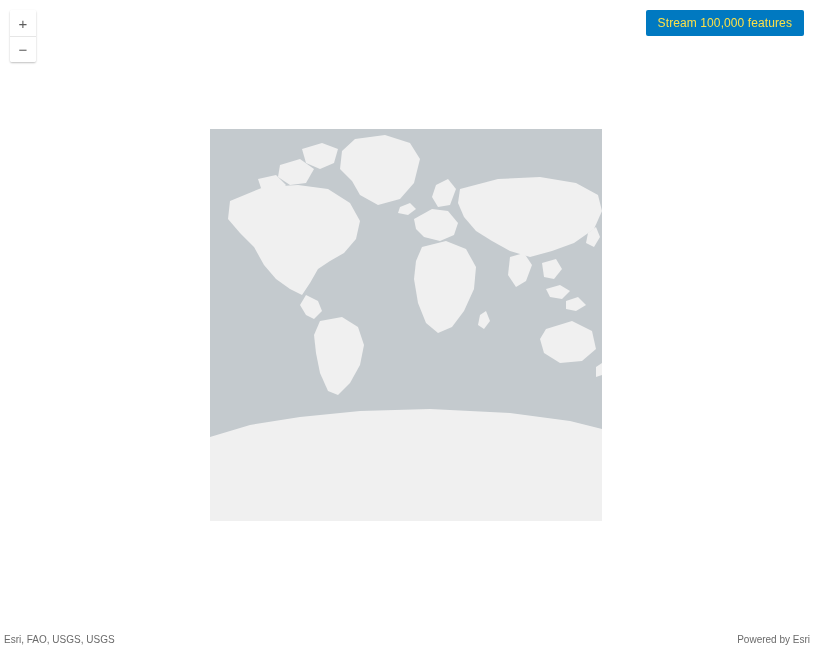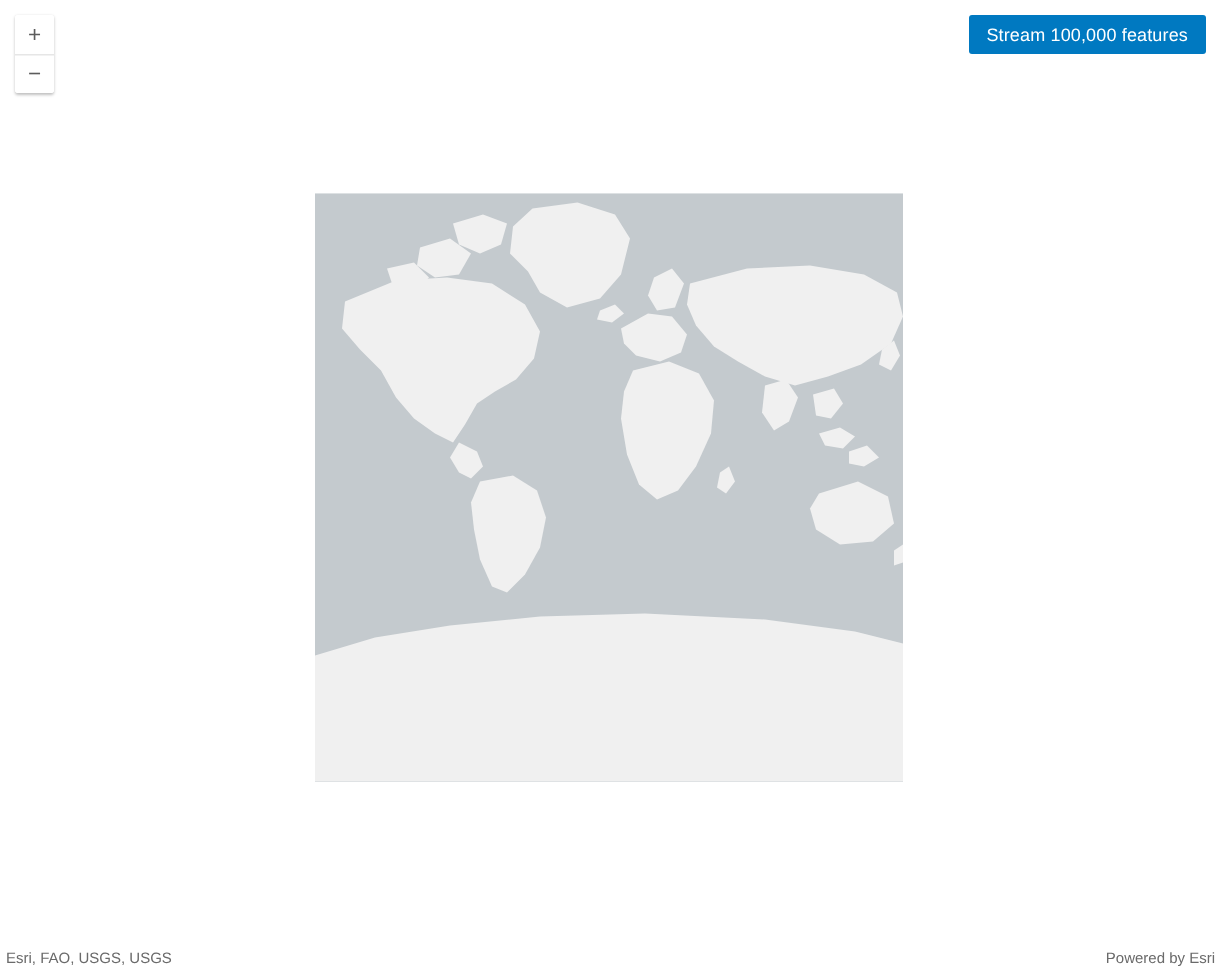--- a/index.html
+++ b/index.html
@@ -3,21 +3,21 @@
 <meta charset="utf-8">
 <style>
   * { margin: 0; padding: 0; box-sizing: border-box; }
   html, body { width: 814px; height: 649px; font-family: "Avenir Next", "Helvetica Neue", Arial, sans-serif; background: #ffffff; overflow: hidden; }
   .viewport { position: relative; width: 814px; height: 649px; }
 
   .zoom-controls { position: absolute; top: 10px; left: 10px; width: 26px; background: #fff; box-shadow: 0 1px 2px rgba(0,0,0,0.25); border-radius: 2px; overflow: hidden; }
   .zoom-btn { width: 26px; height: 26px; display: flex; align-items: center; justify-content: center; font-size: 15px; color: #5c5c5c; cursor: pointer; user-select: none; background:#fff; }
   .zoom-btn + .zoom-btn { border-top: 1px solid #e6e6e6; }
 
-  .stream-btn { position: absolute; top: 10px; right: 10px; background: #0079c1; color: #ffffff; font-size: 12px; padding: 6px 12px; border-radius: 2px; cursor: pointer; user-select: none; letter-spacing: 0.1px; }
+  .stream-btn { position: absolute; top: 10px; right: 10px; background: #0079c1; color: #fde047; font-size: 12px; padding: 6px 12px; border-radius: 2px; cursor: pointer; user-select: none; letter-spacing: 0.1px; }
 
   .map-area { position: absolute; left: 210px; top: 129px; width: 392px; height: 392px; background: #c4cace; overflow: hidden; }
   .map-area svg { display:block; }
 
   .attrib-left { position: absolute; left: 4px; bottom: 4px; font-size: 10px; color: #6a6a6a; }
   .attrib-right { position: absolute; right: 4px; bottom: 4px; font-size: 10px; color: #6a6a6a; }
 </style>
 </head>
 <body>
 

